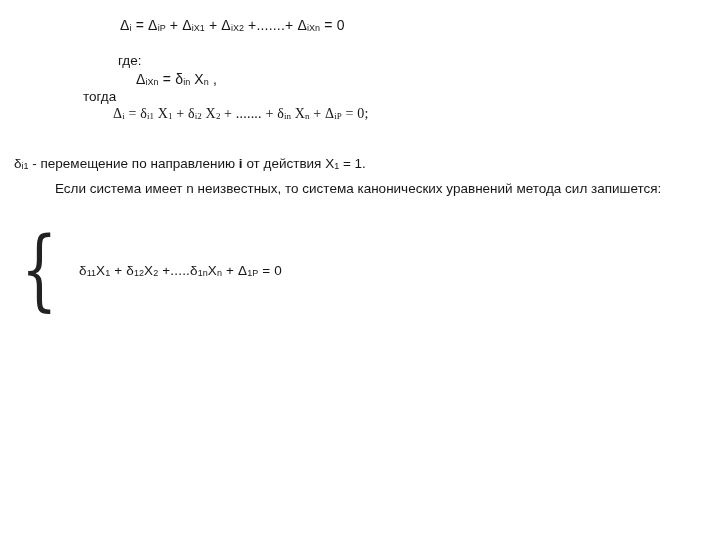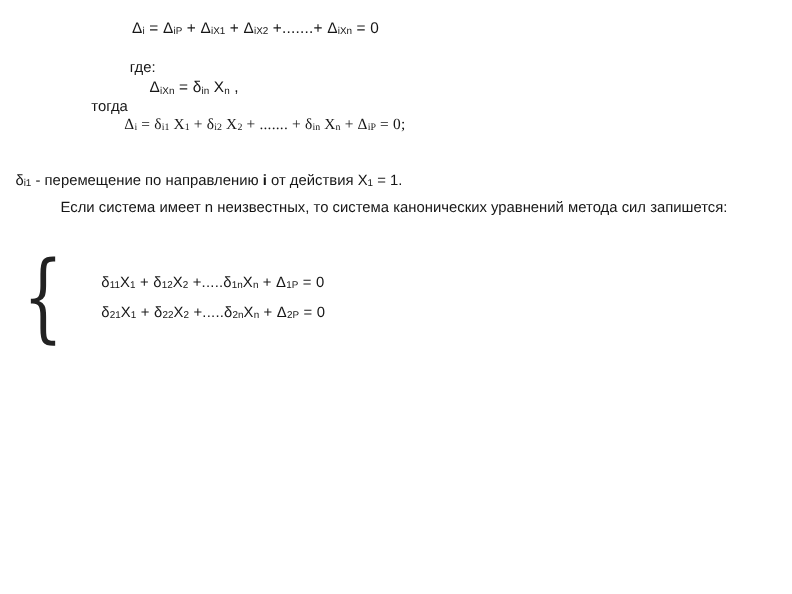--- a/index.html
+++ b/index.html
@@ -43,21 +43,21 @@
   }
   #system-brace {
     font-family: "DejaVu Serif", serif;
     font-size: 88px;
     font-weight: 400;
     line-height: 84px;
     transform: scaleX(0.65);
     transform-origin: left center;
     color: #222222;
   }
-  #system-rows { margin-left: 15px; }
+  #system-rows { margin-left: 2px; }
   .eq-row {
     font-size: 13.5px;
     line-height: 27px;
     white-space: pre;
     letter-spacing: 0.2px;
   }
 </style>
 </head>
 <body>
 
@@ -75,17 +75,16 @@
 
   <div class="t" style="left:14px; top:156px;">δ<sub>i1</sub> - перемещение по направлению <b>i</b> от действия X<sub>1</sub> = 1.</div>
 
 
   <div class="t" id="intro-paragraph" style="left:14px; top:180px;">Если система имеет n неизвестных, то система канонических уравнений метода сил запишется:</div>
 
   <div id="equation-system">
     <div id="system-brace">{</div>
     <div id="system-rows">
       <div class="eq-row">δ<sub>11</sub>X<sub>1</sub> + δ<sub>12</sub>X<sub>2</sub> +.....δ<sub>1n</sub>X<sub>n</sub> + Δ<sub>1P</sub> = 0</div>
-      <div class="eq-row">δ<sub>21</sub>X<sub>1</sub> + δ<sub>22</sub>X<sub>2</sub> +.....δ<sub>2n</sub>X<sub>n</sub> + Δ<sub>2P</sub> = 0</div>
     </div>
   </div>
 
 </div>
 
 </body></html>

